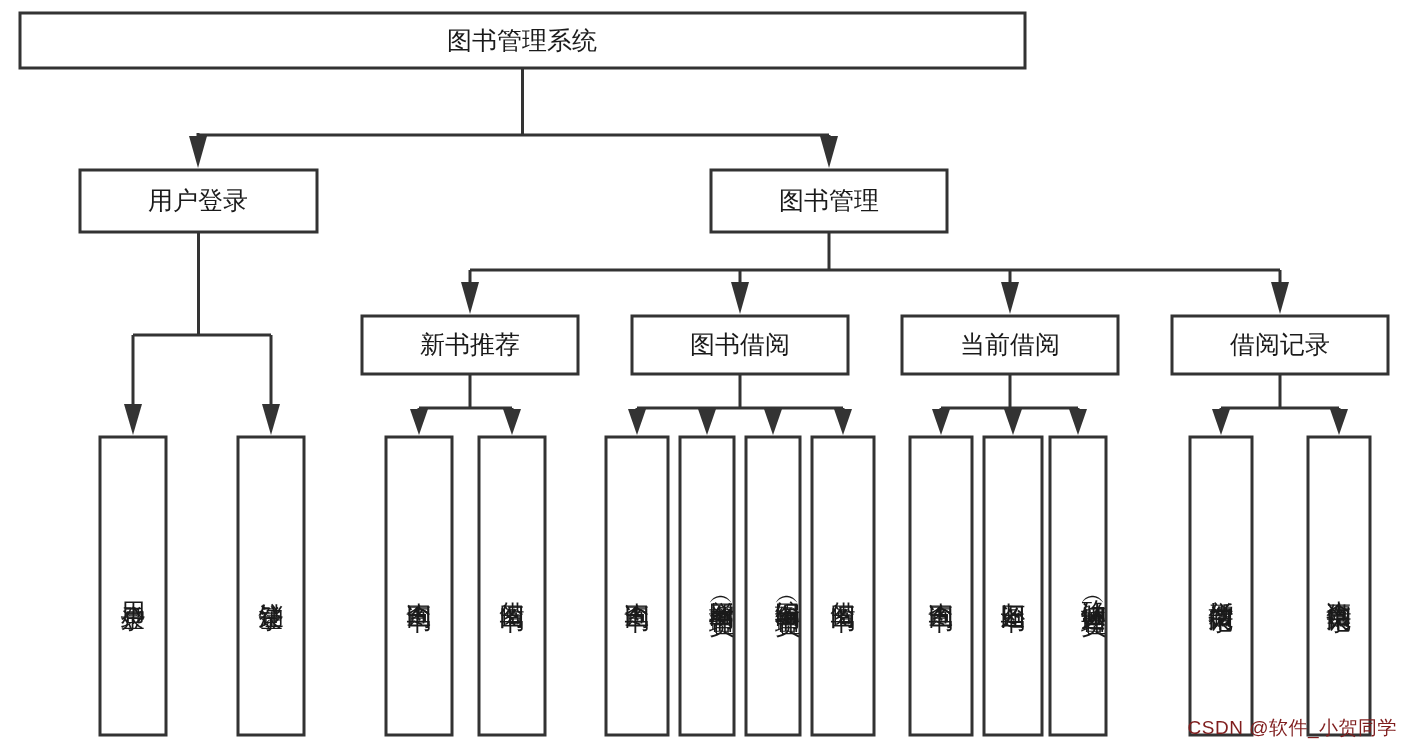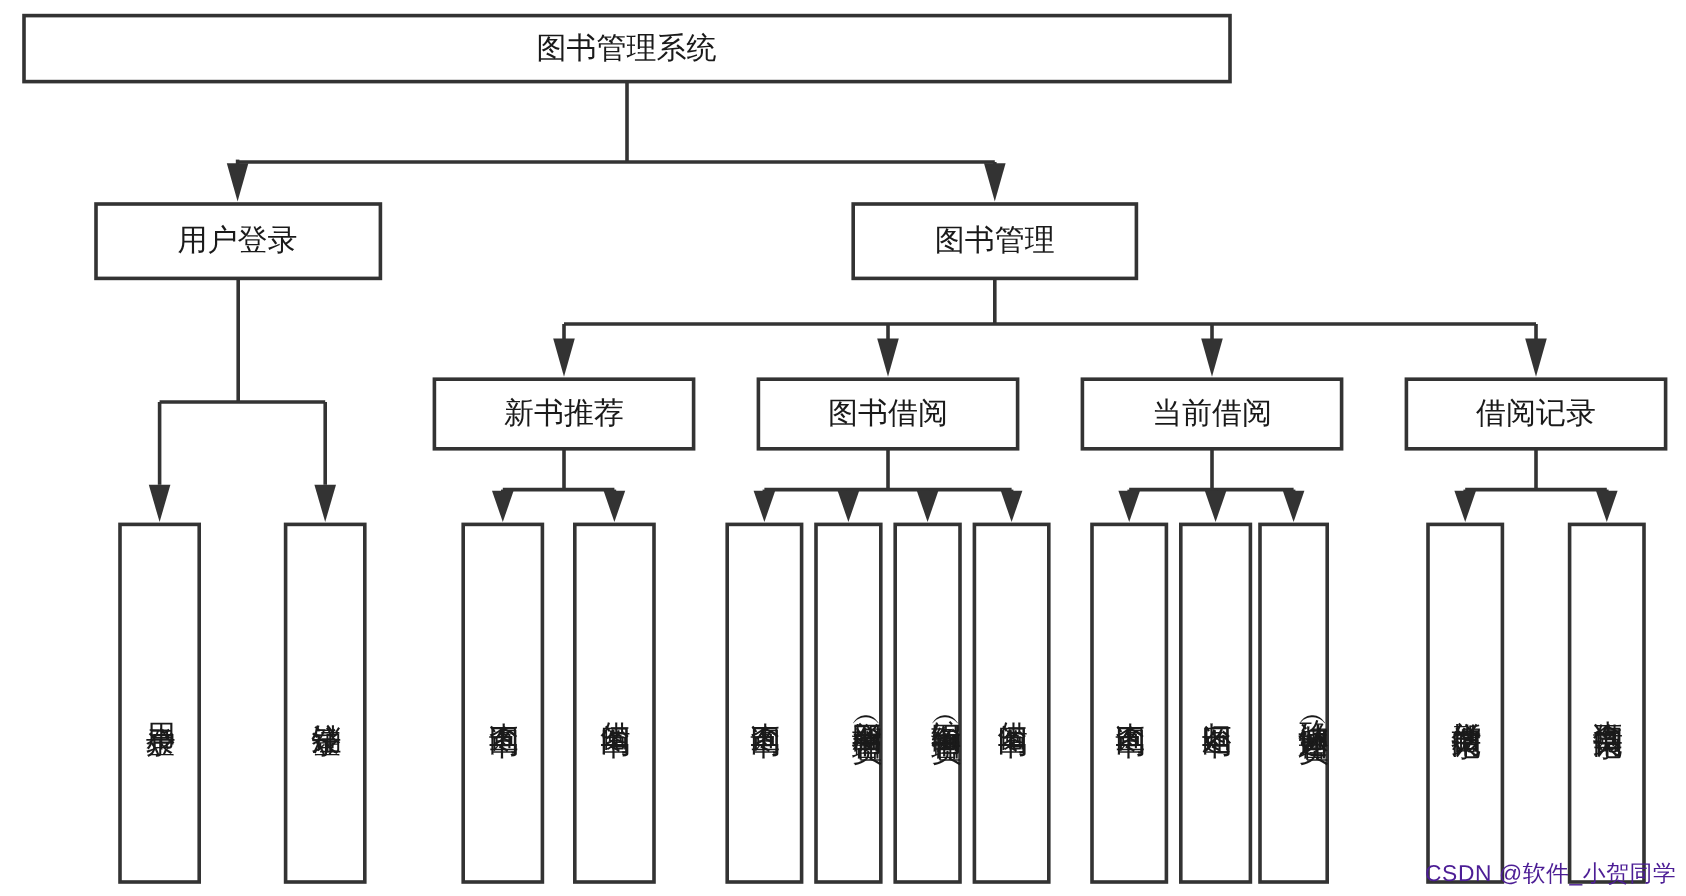--- a/index.html
+++ b/index.html
@@ -60,21 +60,21 @@
     justify-content: center;
     white-space: nowrap;
     pointer-events: none;
   }
   .watermark {
     position: absolute;
     right: 8px;
     bottom: 6px;
     font-family: "Liberation Sans", "DejaVu Sans", sans-serif;
     font-size: 19px;
-    color: #4c1d95;
+    color: #7f1d1d;
     letter-spacing: 0.5px;
     white-space: nowrap;
   }
 </style>
 </head>
 <body>
 
 <div id="diagram-root">
 
   <svg class="canvas" viewBox="0 0 1405 747">

